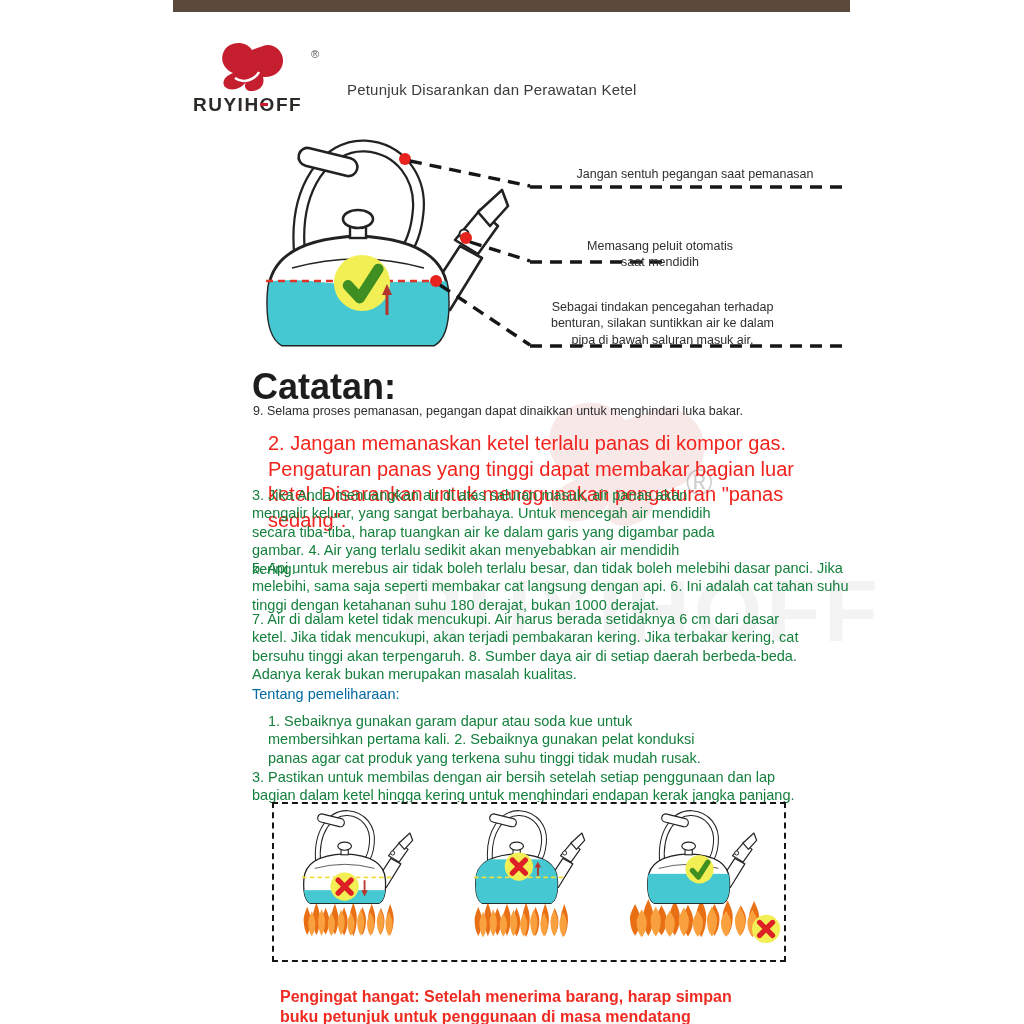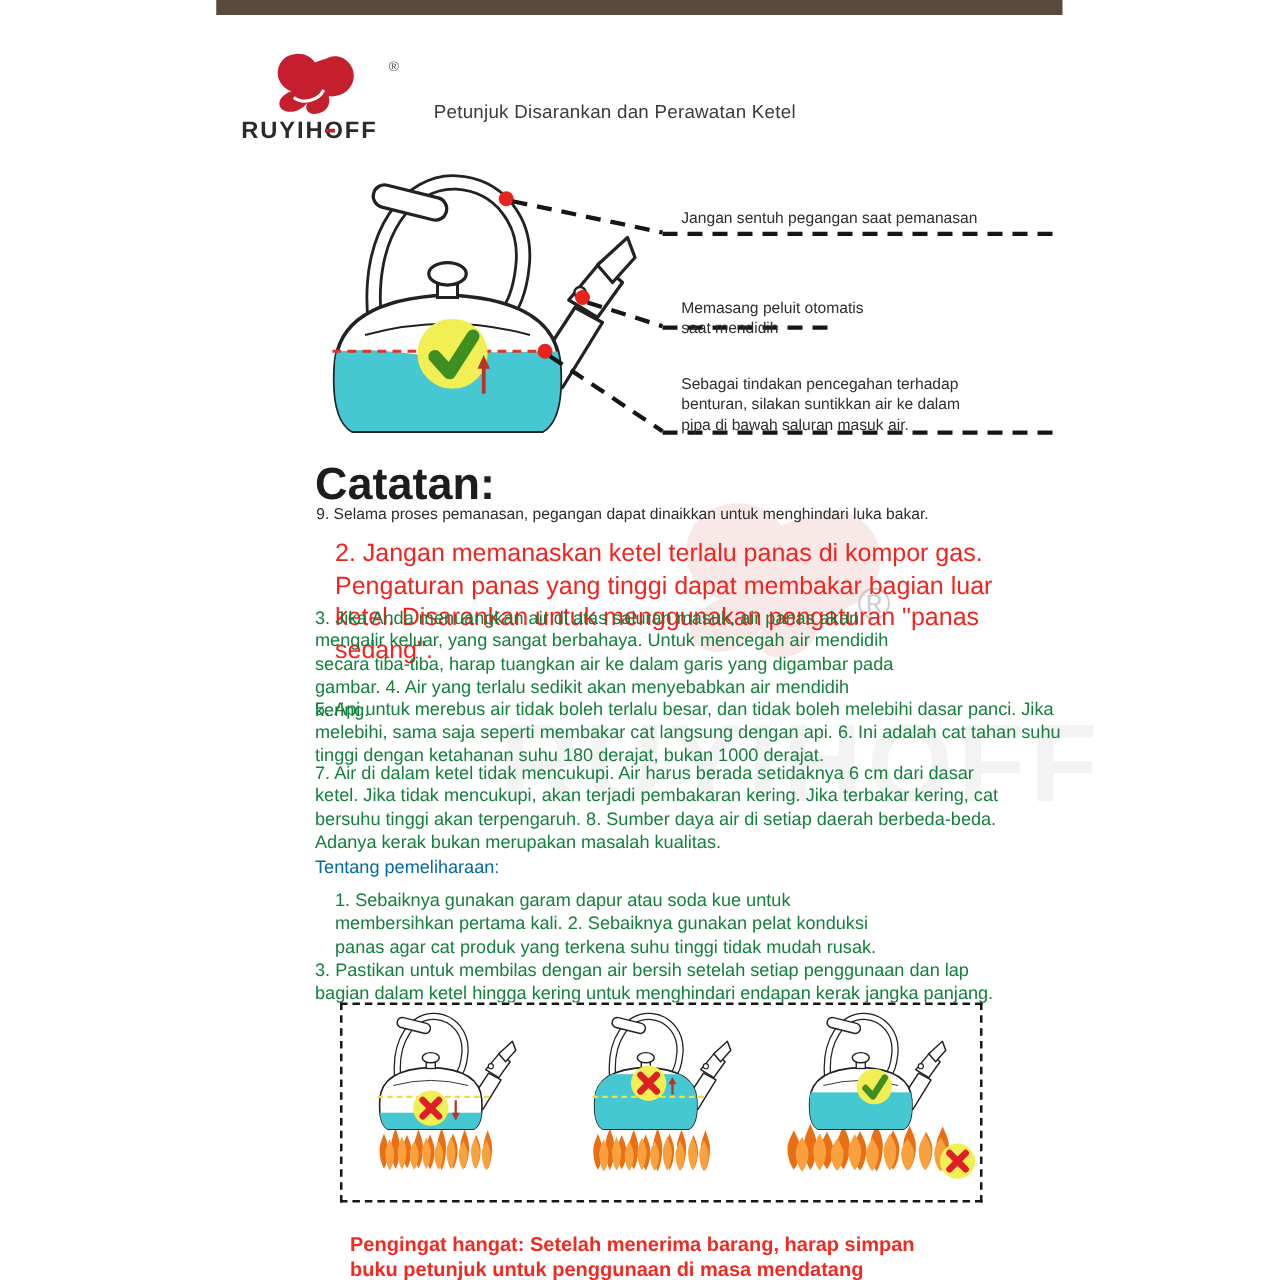--- a/index.html
+++ b/index.html
@@ -12,21 +12,21 @@
   .logo .reg{position:absolute;left:118px;top:8px;font-size:11px;color:#555;}
   .brand-text{position:relative;font-size:19px;font-weight:700;letter-spacing:1.5px;color:#2d2a27;margin-top:2px;}
   .brand-text::after{content:"";position:absolute;left:67px;top:9px;width:8px;height:3px;background:#c41e2f;}
   .doc-title{position:absolute;left:347px;top:81px;font-size:15px;color:#3b3b3b;letter-spacing:.2px;}
   
   .watermark{position:absolute;left:530px;top:395px;opacity:.14;z-index:0;pointer-events:none;}
   .wm-reg{position:absolute;left:686px;top:462px;font-size:36px;color:#a9a9a9;opacity:.55;z-index:0;}
   .wm-word{position:absolute;left:400px;top:560px;font-size:88px;font-weight:700;letter-spacing:4px;color:#000;opacity:.045;z-index:0;}
   
   .diagram{position:absolute;left:250px;top:130px;z-index:1;}
-  .callout{position:absolute;font-size:12.5px;color:#2f2f2f;line-height:1.3;z-index:2;}
+  .callout{position:absolute;font-size:12.5px;color:#2f2f2f;line-height:1.3;z-index:2;text-align:center;}
   .c1{left:545px;top:166px;width:300px;}
   .c2{left:545px;top:238px;width:230px;white-space:pre-line;}
   .c3{left:545px;top:299px;width:235px;}
   
   .notes-heading{position:absolute;left:252px;top:366px;margin:0;font-size:36px;font-weight:600;color:#1d1d1d;z-index:2;}
   .small-note{position:absolute;left:253px;top:404px;margin:0;font-size:12.5px;color:#2e2e2e;z-index:2;}
   .red-note{position:absolute;left:252px;top:415px;width:545px;margin:16px;font-size:20px;line-height:1.28;color:#f2231d;z-index:2;}
   .body-note{position:absolute;left:252px;margin:0;font-size:14.5px;line-height:1.27;color:#15803d;z-index:2;}
   .n34{top:486px;width:465px;}
   .n56{top:559px;width:612px;}

